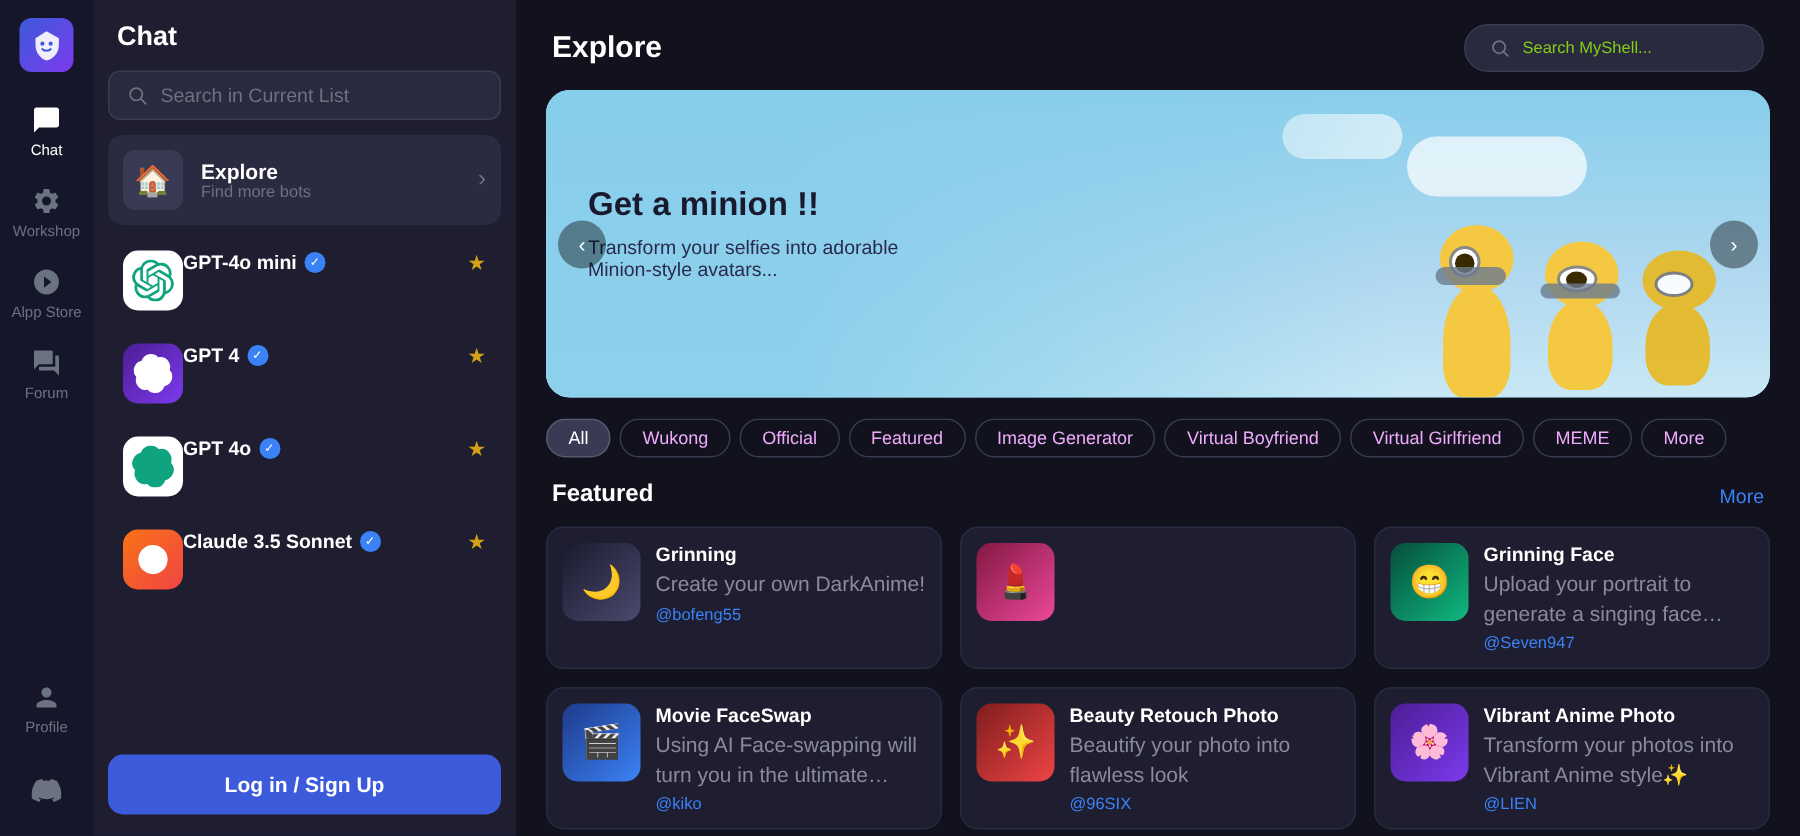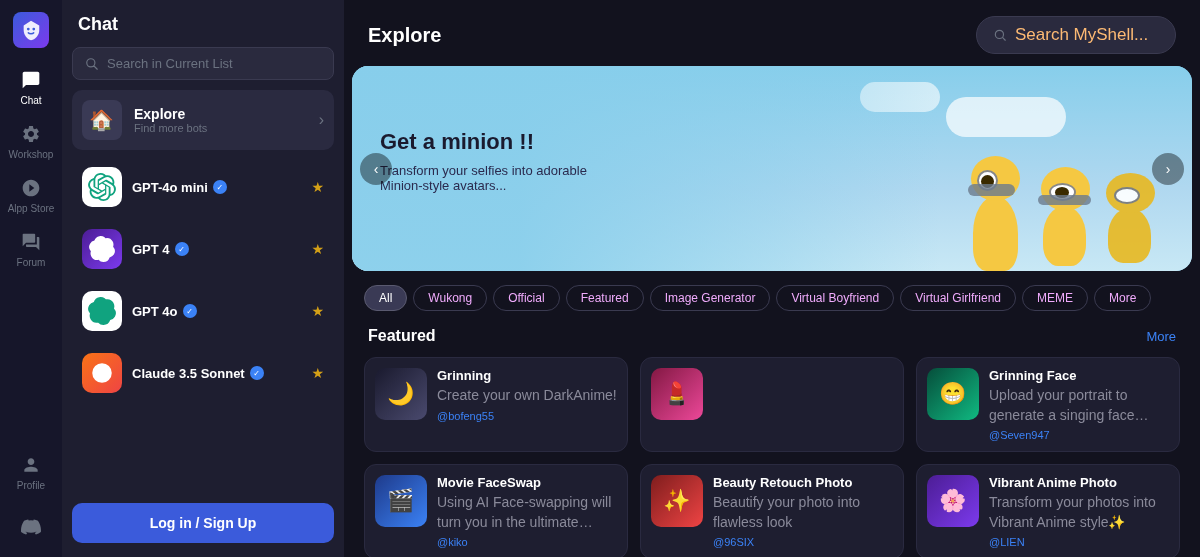--- a/index.html
+++ b/index.html
@@ -103,22 +103,21 @@
       font-size: 20px;
       flex-shrink: 0;
     }
     .explore-text { flex: 1; }
     .explore-title { font-size: 14px; font-weight: 600; color: #fff; }
     .explore-sub { font-size: 11px; color: #6b7280; }
     .explore-arrow { color: #6b7280; }
 
     .bot-item {
       display: flex;
-      align-items: center;
-      gap: 10px;
+      align-items: flex-start;
       padding: 9px 10px;
       border-radius: 10px;
       cursor: pointer;
       margin-bottom: 4px;
     }
     .bot-avatar {
       width: 40px; height: 40px; border-radius: 10px;
       background: #2a2a40;
       display: flex; align-items: center; justify-content: center;
       flex-shrink: 0; overflow: hidden;
@@ -169,21 +168,21 @@
       border: 1px solid #3a3a50;
       border-radius: 20px;
       display: flex; align-items: center;
       padding: 8px 16px; gap: 8px;
       color: #6b7280; font-size: 13px;
       width: 200px;
     }
 
     
     .banner {
-      margin: 0 8px 14px;
+      margin: 0 20px 14px;
       border-radius: 16px;
       overflow: hidden;
       position: relative;
       height: 205px;
       background: linear-gradient(to right, #87ceeb 30%, #6bb8e0 100%);
       display: flex; align-items: flex-end;
     }
     .banner-content {
       position: absolute; left: 0; top: 0; bottom: 0;
       display: flex; flex-direction: column; justify-content: center;
@@ -432,21 +431,21 @@
 </div>
 
 <div class="main-content">
   <div class="main-header">
     <h1 class="main-title">Explore</h1>
     <div class="global-search">
       <svg width="14" height="14" viewBox="0 0 24 24" fill="none">
         <circle cx="11" cy="11" r="7" stroke="#6b7280" stroke-width="2"></circle>
         <path d="m21 21-4.35-4.35" stroke="#6b7280" stroke-width="2" stroke-linecap="round"></path>
       </svg>
-      <span style="color:#fdba74;font-size:17px;">Search MyShell...</span>
+      <span style="color:#84cc16;font-size:11px;">Search MyShell...</span>
     </div>
   </div>
 
   <div class="banner">
 
     <div style="position:absolute;inset:0;background:linear-gradient(to bottom, #87ceeb 0%, #b0d8f0 60%, #c8e8f5 100%);"></div>
 
     <div style="position:absolute;right:15%;top:15%;width:120px;height:40px;background:rgba(255,255,255,0.7);border-radius:20px;"></div>
     <div style="position:absolute;right:30%;top:8%;width:80px;height:30px;background:rgba(255,255,255,0.6);border-radius:15px;"></div>
 

